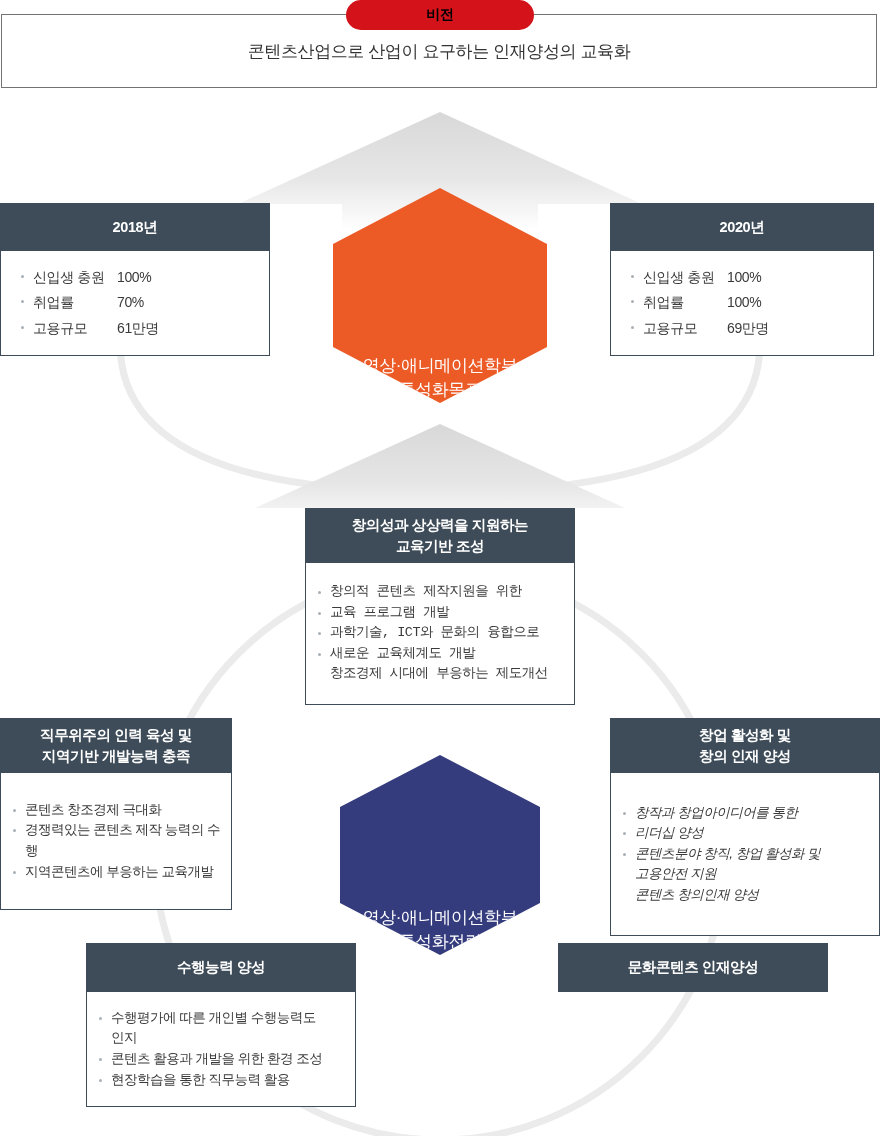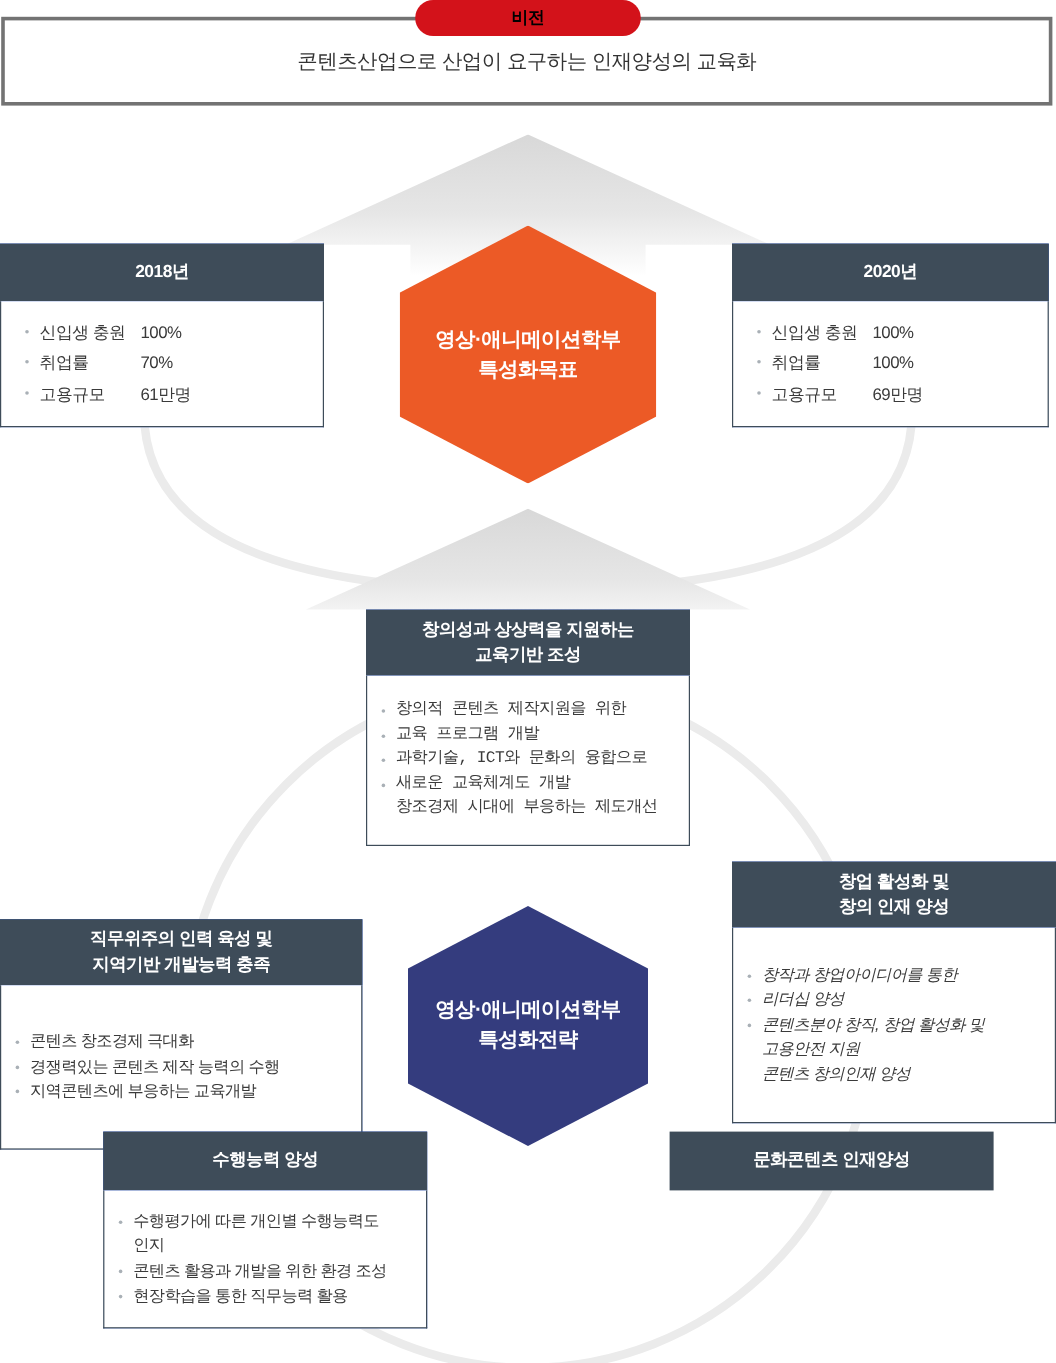--- a/index.html
+++ b/index.html
@@ -37,21 +37,21 @@
     top: 14px;
     width: 880px;
     height: 78px;
   }
   .vision-box {
     position: absolute;
     left: 1px;
     top: 0;
     width: 876px;
     height: 74px;
-    border: 3px solid #737373;
+    border: 1px solid #737373;
     box-sizing: border-box;
     background: #ffffff;
     display: flex;
     align-items: center;
     justify-content: center;
   }
   .vision-text {
     font-size: 17px;
     color: #333333;
     letter-spacing: -0.4px;
@@ -79,25 +79,25 @@
   
   .arrow-up {
     position: absolute;
     pointer-events: none;
   }
 
   
   .hex {
     position: absolute;
     display: flex;
-    align-items: center;
+    align-items: flex-end;
     justify-content: center;
     text-align: center;
     color: #ffffff;
-    font-weight: bold;
+    font-weight: normal;
     line-height: 1.45;
     letter-spacing: -0.4px;
     clip-path: polygon(50% 0%, 100% 26%, 100% 74%, 50% 100%, 0% 74%, 0% 26%);
   }
   .hex-goal {
     left: 333px;
     top: 188px;
     width: 214px;
     height: 215px;
     background: #ec5a26;
@@ -110,21 +110,21 @@
     width: 200px;
     height: 200px;
     background: #343c7e;
     font-size: 17px;
     z-index: 3;
   }
 
   
   .card {
     position: absolute;
-    background: #1d4ed8;
+    background: #f0abfc;
     box-sizing: border-box;
     z-index: 2;
   }
   .card-head {
     background: #3e4c59;
     color: #ffffff;
     font-size: 14.5px;
     font-weight: bold;
     letter-spacing: -0.4px;
     line-height: 1.4;
@@ -208,21 +208,21 @@
   #card-2018 .card-body { height: 105px; }
 
   #card-2020 { left: 610px; top: 203px; width: 264px; }
   #card-2020 .card-head { height: 48px; }
   #card-2020 .card-body { height: 105px; }
 
   #card-edu-base { left: 305px; top: 508px; width: 270px; }
   #card-edu-base .card-head { height: 55px; }
   #card-edu-base .card-body { height: 142px; padding: 10px 20px 10px 8px; font-family: Liberation Mono, monospace; }
 
-  #card-workforce { left: 0px; top: 718px; width: 302px; margin-top: 48px; }
+  #card-workforce { left: 0px; top: 718px; width: 232px; }
   #card-workforce .card-head { height: 55px; }
   #card-workforce .card-body { height: 137px; padding: 10px 10px 10px 8px; }
 
   #card-startup { left: 610px; top: 718px; width: 270px; }
   #card-startup .card-head { height: 55px; }
   #card-startup .card-body { height: 163px; padding: 10px 12px 10px 8px; font-style: italic; }
 
   #card-performance { left: 50px; top: 943px; width: 270px; margin-left: 36px; }
   #card-performance .card-head { height: 49px; }
   #card-performance .card-body { height: 115px; padding: 10px 10px 10px 8px; }

